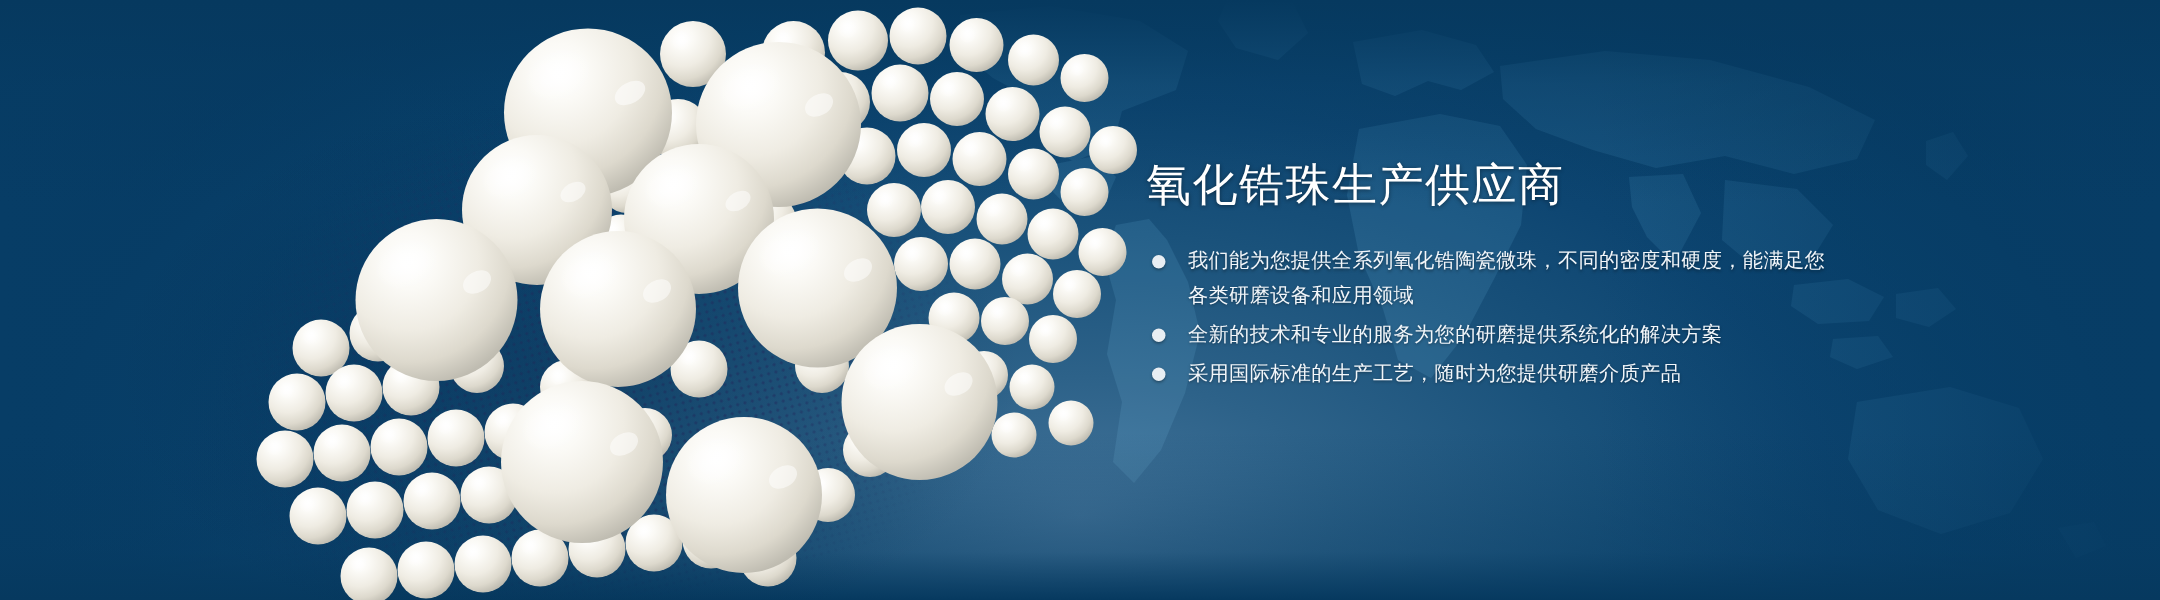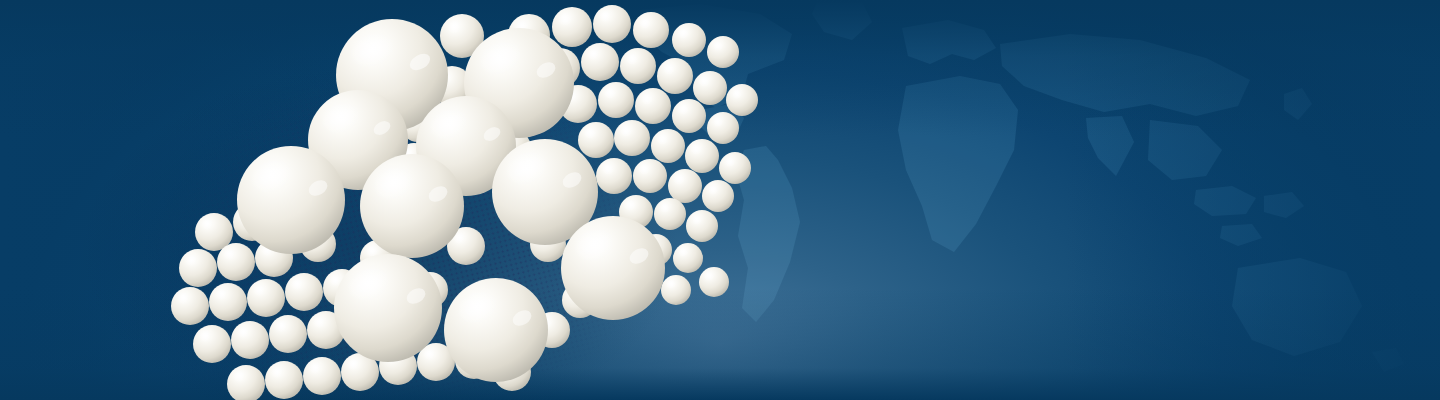--- a/index.html
+++ b/index.html
@@ -371,14 +371,31 @@
           <ellipse cx="522" cy="318" rx="10" ry="7" fill="#ffffff" opacity=".5" transform="rotate(-30 522 318)"></ellipse>
 
           <circle cx="613" cy="268" r="52" fill="url(#bead)"></circle>
           <ellipse cx="594" cy="245" rx="21" ry="16" fill="url(#spec)" transform="rotate(-22 594 245)"></ellipse>
           <ellipse cx="639" cy="256" rx="10" ry="7" fill="#ffffff" opacity=".5" transform="rotate(-30 639 256)"></ellipse>
         </g>
       </g>
     </svg>
   </div>
 
+  <div class="copy">
+    <div class="headline">氧化锆珠生产供应商</div>
+    <ul class="bullets">
+      <li class="bullet">
+        <span class="dot"></span>
+        <span class="txt">我们能为您提供全系列氧化锆陶瓷微珠，不同的密度和硬度，能满足您各类研磨设备和应用领域</span>
+      </li>
+      <li class="bullet">
+        <span class="dot"></span>
+        <span class="txt">全新的技术和专业的服务为您的研磨提供系统化的解决方案</span>
+      </li>
+      <li class="bullet">
+        <span class="dot"></span>
+        <span class="txt">采用国际标准的生产工艺，随时为您提供研磨介质产品</span>
+      </li>
+    </ul>
+  </div>
 
 </div>
 
 </body></html>

